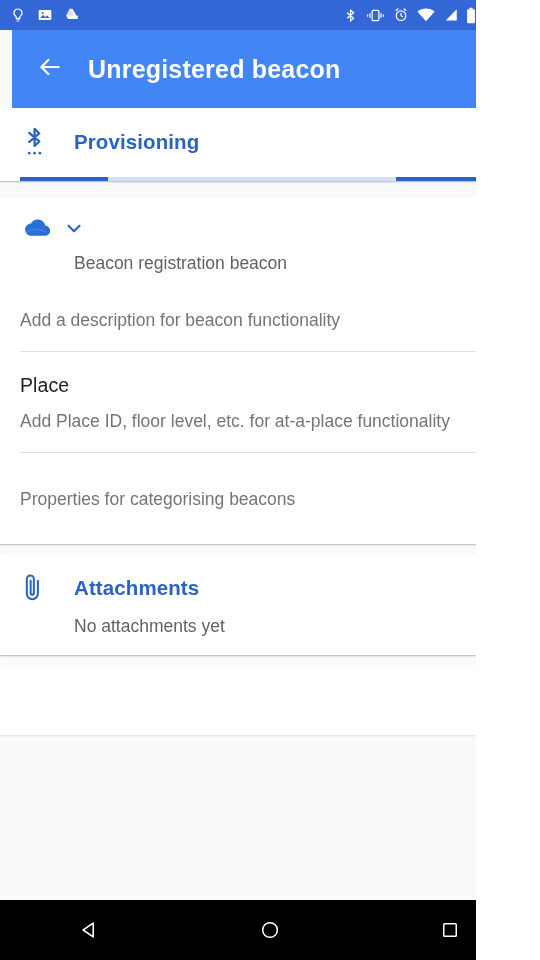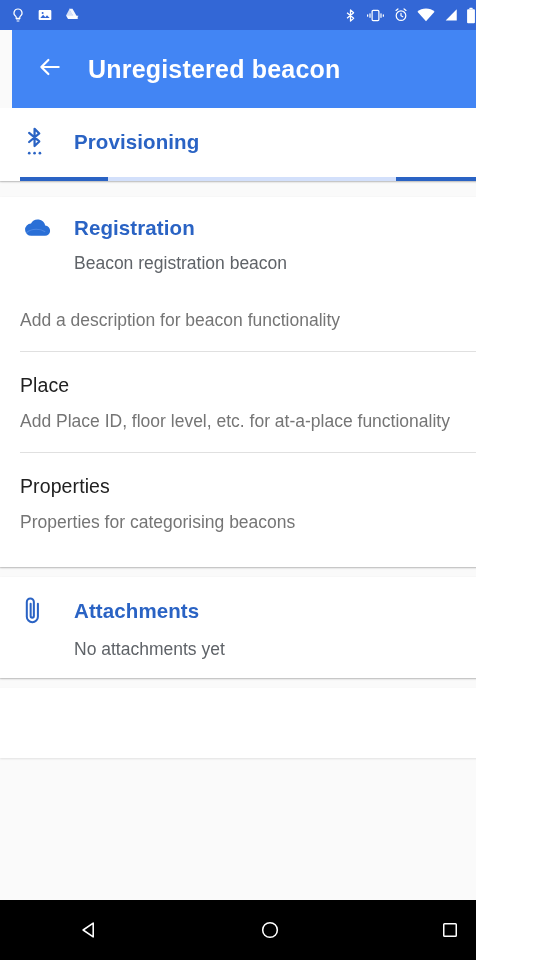--- a/index.html
+++ b/index.html
@@ -315,21 +315,20 @@
     </div>
 
     <div class="card">
       <div class="card-header">
         <span class="card-icon">
           <svg width="32" height="26" viewBox="0 0 32 24" fill="#2a6fd6">
             <path d="M25.2 9.6a7.6 7.6 0 0 0-14.2-2A6.1 6.1 0 0 0 11.4 19.8h13.4a5.1 5.1 0 0 0 .4-10.2z"></path>
             <path d="M6.2 16.9c2.6-2.3 6.3-3.6 10.2-3.6 3.3 0 6.4.9 8.8 2.5" fill="none" stroke="#5b92e8" stroke-width="1.1" opacity="0.7"></path>
           </svg>
         </span>
-        <span class="card-title">Registration</span>
         <span class="chevron">
           <svg width="22" height="22" viewBox="0 0 24 24" fill="none" stroke="#2a63c4" stroke-width="2.3" stroke-linecap="round" stroke-linejoin="round">
             <path d="M6 9.5l6 6 6-6"></path>
           </svg>
         </span>
       </div>
       <div class="card-sub">Beacon registration beacon</div>
 
       <div class="fields">
 
@@ -338,21 +337,20 @@
         </div>
         <div class="field-divider"></div>
 
         <div class="field">
           <div class="field-label">Place</div>
           <div class="field-value">Add Place ID, floor level, etc. for at-a-place functionality</div>
         </div>
         <div class="field-divider"></div>
 
         <div class="field">
-          <div class="field-label">Properties</div>
           <div class="field-value">Properties for categorising beacons</div>
         </div>
 
       </div>
       <div class="card-pad-bottom-sm"></div>
     </div>
 
     <div class="card">
       <div class="card-header">
         <span class="card-icon">

